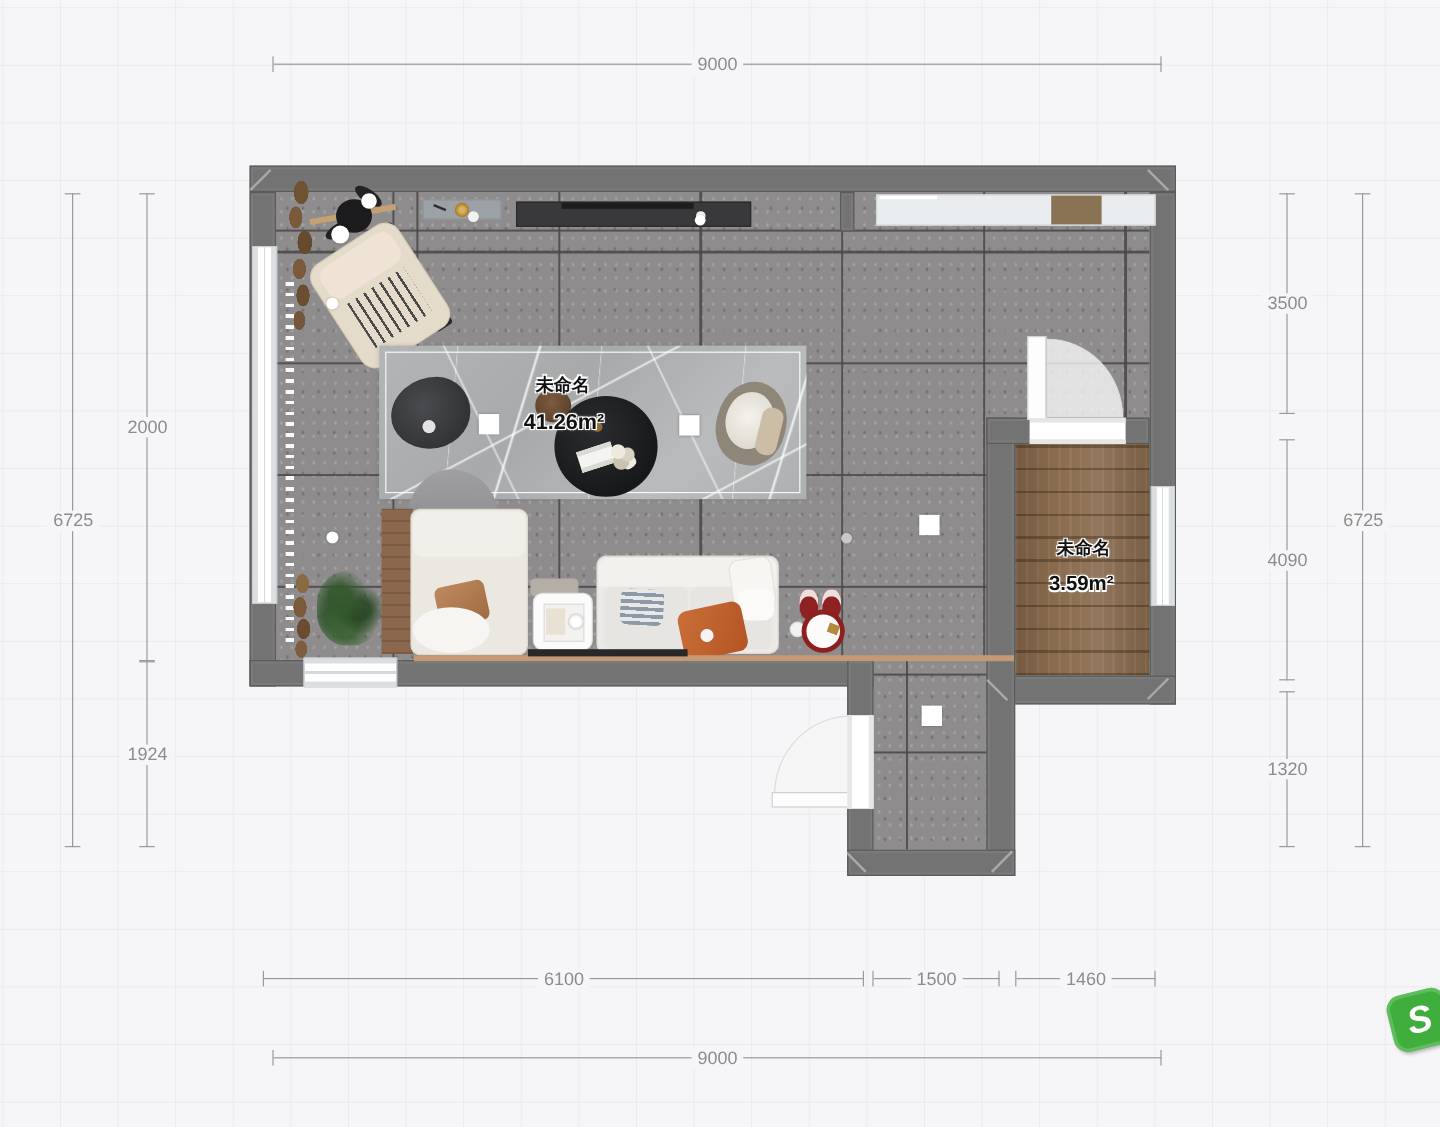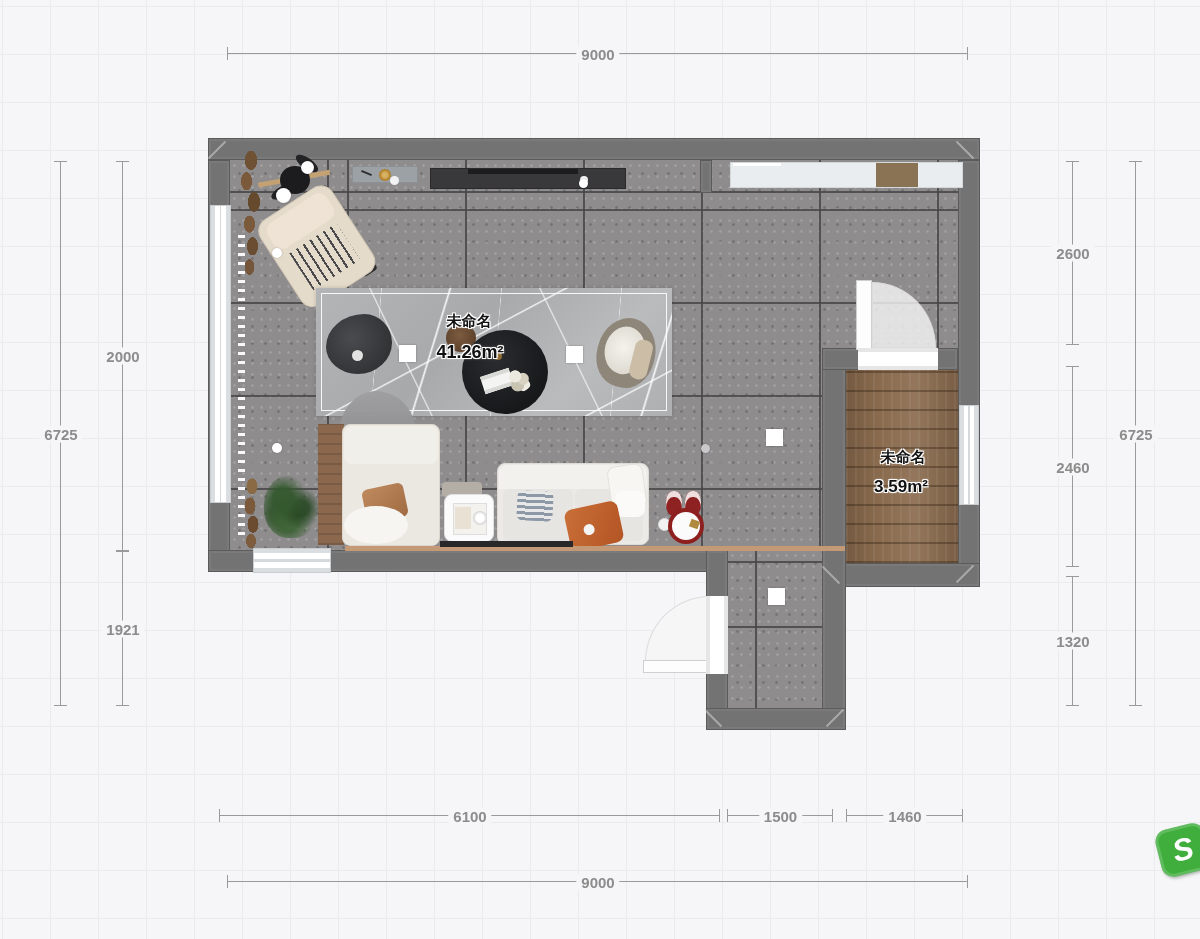--- a/index.html
+++ b/index.html
@@ -53,21 +53,21 @@
   .door-leaf{ position:absolute; background:#fdfdfd; border:1px solid #cfcfcf; }
   .door-arc{ position:absolute; background:rgba(246,246,246,.8); border:1px solid #dcdcdc; }
 
   
   .dim-h{ position:absolute; height:0; border-top:1px solid #9a9a9a; }
   .dim-h .tick{ position:absolute; width:1px; height:13px; background:#9a9a9a; top:-7px; }
   .dim-v{ position:absolute; width:0; border-left:1px solid #9a9a9a; }
   .dim-v .tick{ position:absolute; height:1px; width:13px; background:#9a9a9a; left:-7px; }
   .tk-l{left:-1px} .tk-r{right:0} .tk-t{top:0} .tk-b{bottom:0}
   .dim-label{ position:absolute; left:50%; top:0; transform:translate(-50%,-50%);
-    background:#f6f6f8; padding:0 5px; color:#8c8c8c; font-size:15px; white-space:nowrap;font-weight:bold; }
+    background:#f6f6f8; padding:0 5px; color:#8c8c8c; font-size:15px; white-space:nowrap; }
   .dim-v .dim-label{ left:0; top:50%; }
 
   
   .room-label{ position:absolute; transform:translate(-50%,-50%); text-align:center;
     color:#111; font-weight:bold; white-space:nowrap;
     text-shadow:-1px -1px 0 #fff, 1px -1px 0 #fff, -1px 1px 0 #fff, 1px 1px 0 #fff, 0 0 3px #fff; }
   .room-name{ font-size:15px; }
   .room-area{ font-size:18px; }
 
   
@@ -302,32 +302,32 @@
   </div>
 
   <div class="dim-v" style="left:122px;top:161px;height:390px;">
     <span class="tick tk-t"></span>
     <span class="tick tk-b"></span>
     <span class="dim-label">2000</span>
   </div>
   <div class="dim-v" style="left:122px;top:551px;height:155px;">
     <span class="tick tk-t"></span>
     <span class="tick tk-b"></span>
-    <span class="dim-label">1921</span>
+    <span class="dim-label">1924</span>
   </div>
 
   <div class="dim-v" style="left:1072px;top:161px;height:184px;">
     <span class="tick tk-t"></span>
     <span class="tick tk-b"></span>
-    <span class="dim-label">2600</span>
+    <span class="dim-label">3500</span>
   </div>
   <div class="dim-v" style="left:1072px;top:366px;height:201px;">
     <span class="tick tk-t"></span>
     <span class="tick tk-b"></span>
-    <span class="dim-label">2460</span>
+    <span class="dim-label">4090</span>
   </div>
   <div class="dim-v" style="left:1072px;top:576px;height:130px;">
     <span class="tick tk-t"></span>
     <span class="tick tk-b"></span>
     <span class="dim-label">1320</span>
   </div>
 
   <div class="dim-v" style="left:1135px;top:161px;height:545px;">
     <span class="tick tk-t"></span>
     <span class="tick tk-b"></span>

